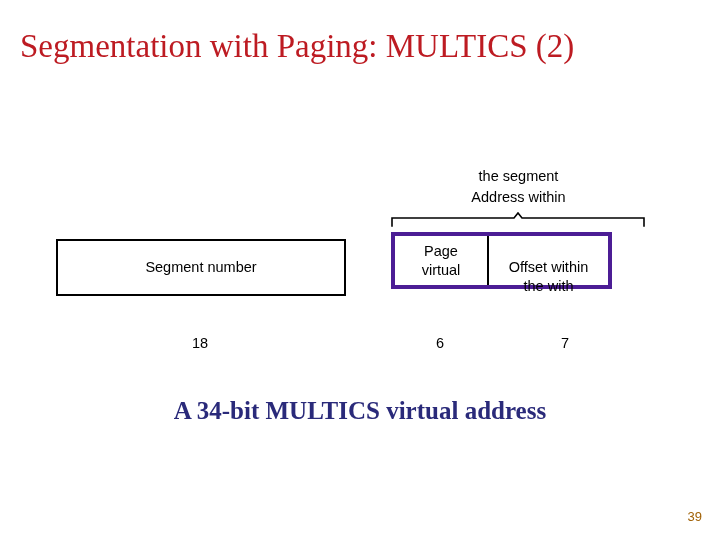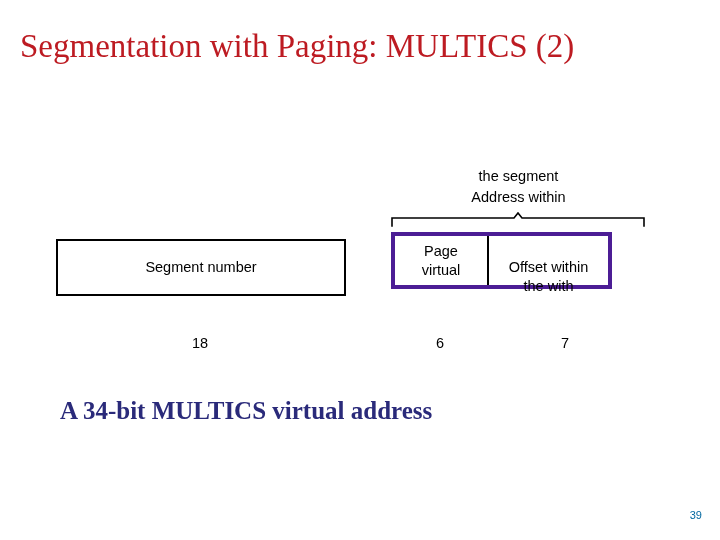--- a/index.html
+++ b/index.html
@@ -128,36 +128,37 @@
     width: 262px;
     height: 20px;
   }
 
   
   #diagram-caption {
     position: absolute;
     left: 60px;
     top: 396px;
     width: 600px;
+    text-align: center;
     font-family: "Liberation Serif", serif;
     font-weight: bold;
     font-size: 25px;
     line-height: 30px;
     color: #2a2a7a;
     white-space: nowrap;
   }
 
   
   #page-number {
     position: absolute;
     right: 18px;
     top: 509px;
     font-family: "Liberation Sans", sans-serif;
-    font-size: 11px;
-    color: #0369a1;
+    font-size: 13px;
+    color: #a16207;
   }
 </style>
 </head>
 <body>
 
 <div id="slide">
 
   <div id="slide-title">Segmentation with Paging: MULTICS (2)</div>
 
   <div id="diagram">

